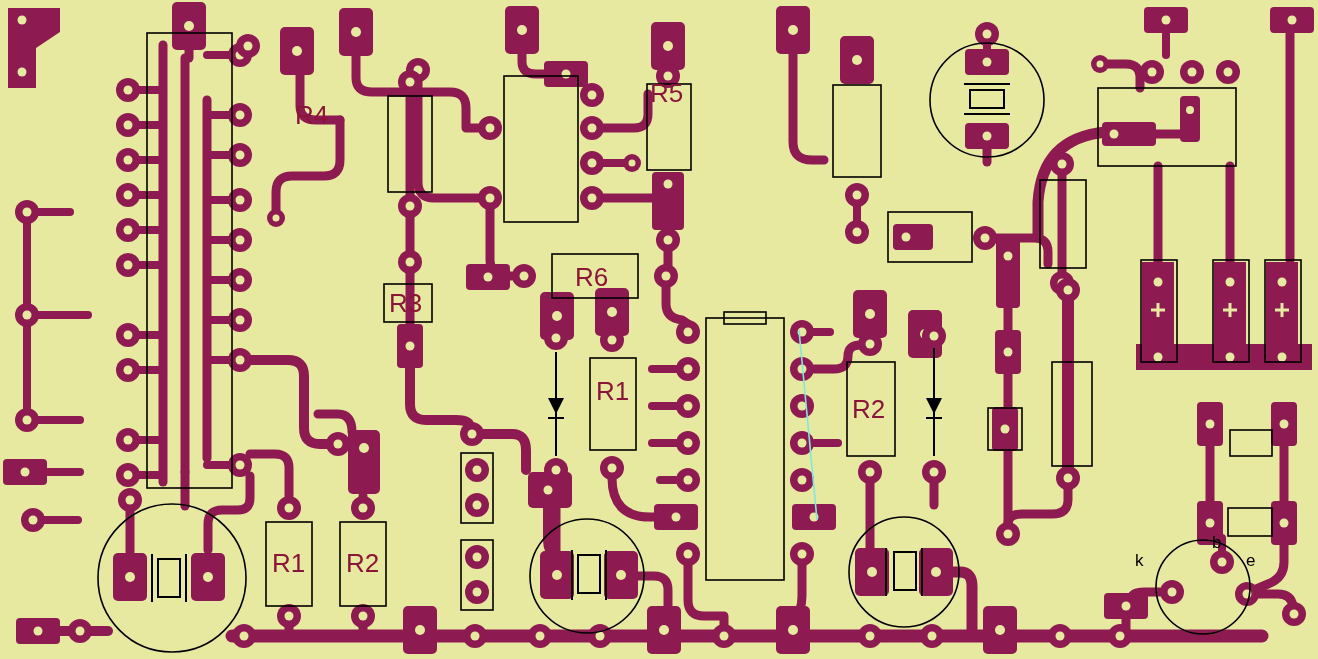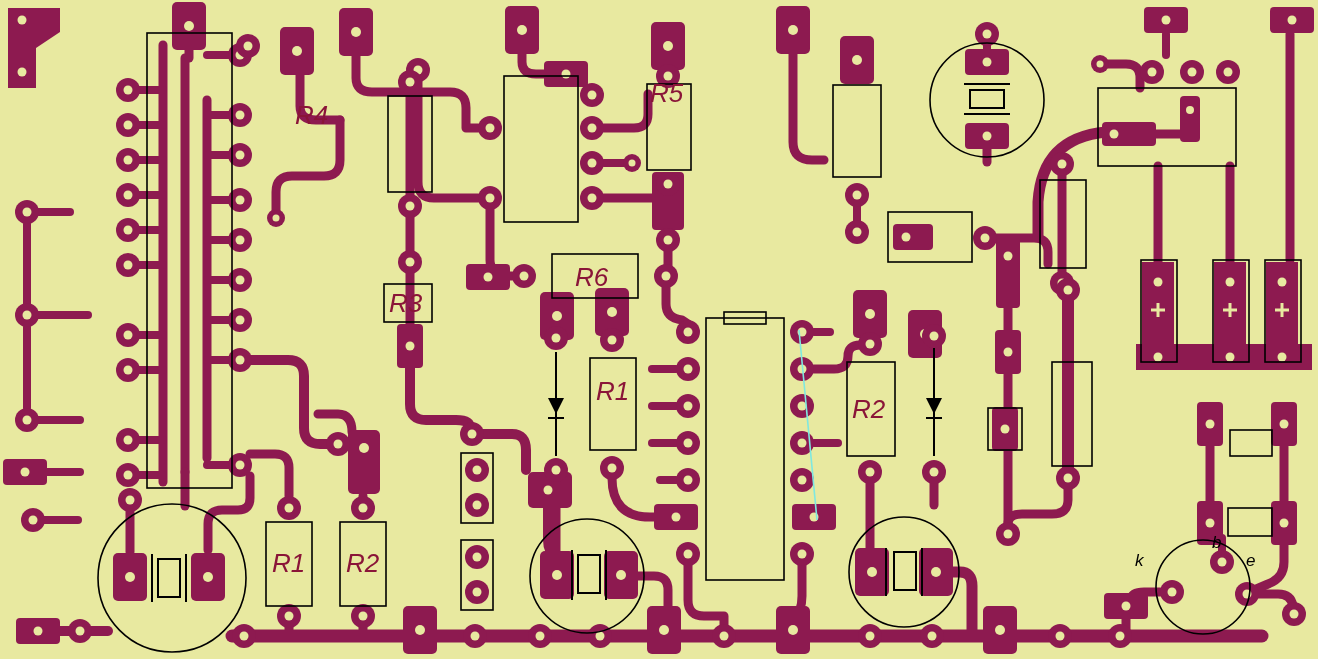--- a/index.html
+++ b/index.html
@@ -2,21 +2,21 @@
 <html style="--background: #e8e9a0; --copper: #8d1a50; --silkscreen: #000000; --label: #8a1538; --hole: #e8e9a0; --ratsnest: #7fe8e0;"><head>
 <meta charset="utf-8">
 <style>
   :root{
     --background:#e8e9a0; --copper:#8d1a50; --silkscreen:#000000;
     --label:#8a1538; --hole:#e8e9a0; --ratsnest:#7fe8e0;
   }
   html,body{margin:0;padding:0;}
   body{width:1318px;height:659px;overflow:hidden;background:var(--background);
        font-family:"Liberation Sans",sans-serif;}
-  .board{position:relative;width:1318px;height:659px;background:var(--background);font-style:italic;}
+  .board{position:relative;width:1318px;height:659px;background:var(--background);}
   svg{display:block;}
   .tr{stroke:var(--copper);fill:none;stroke-linecap:round;stroke-linejoin:round}
   .w8{stroke-width:8}.w9{stroke-width:9}.w10{stroke-width:10}
   .w11{stroke-width:11}.w12{stroke-width:12}.w13{stroke-width:13}
   .cu{fill:var(--copper)}
   .hole{fill:var(--hole)}
   .blk{stroke:var(--silkscreen);fill:none;stroke-width:1.6}
   .blk2{stroke:var(--silkscreen);fill:none;stroke-width:2}
   .fillblk{fill:var(--silkscreen)}
   .cross{stroke:var(--hole);stroke-width:3;fill:none}

